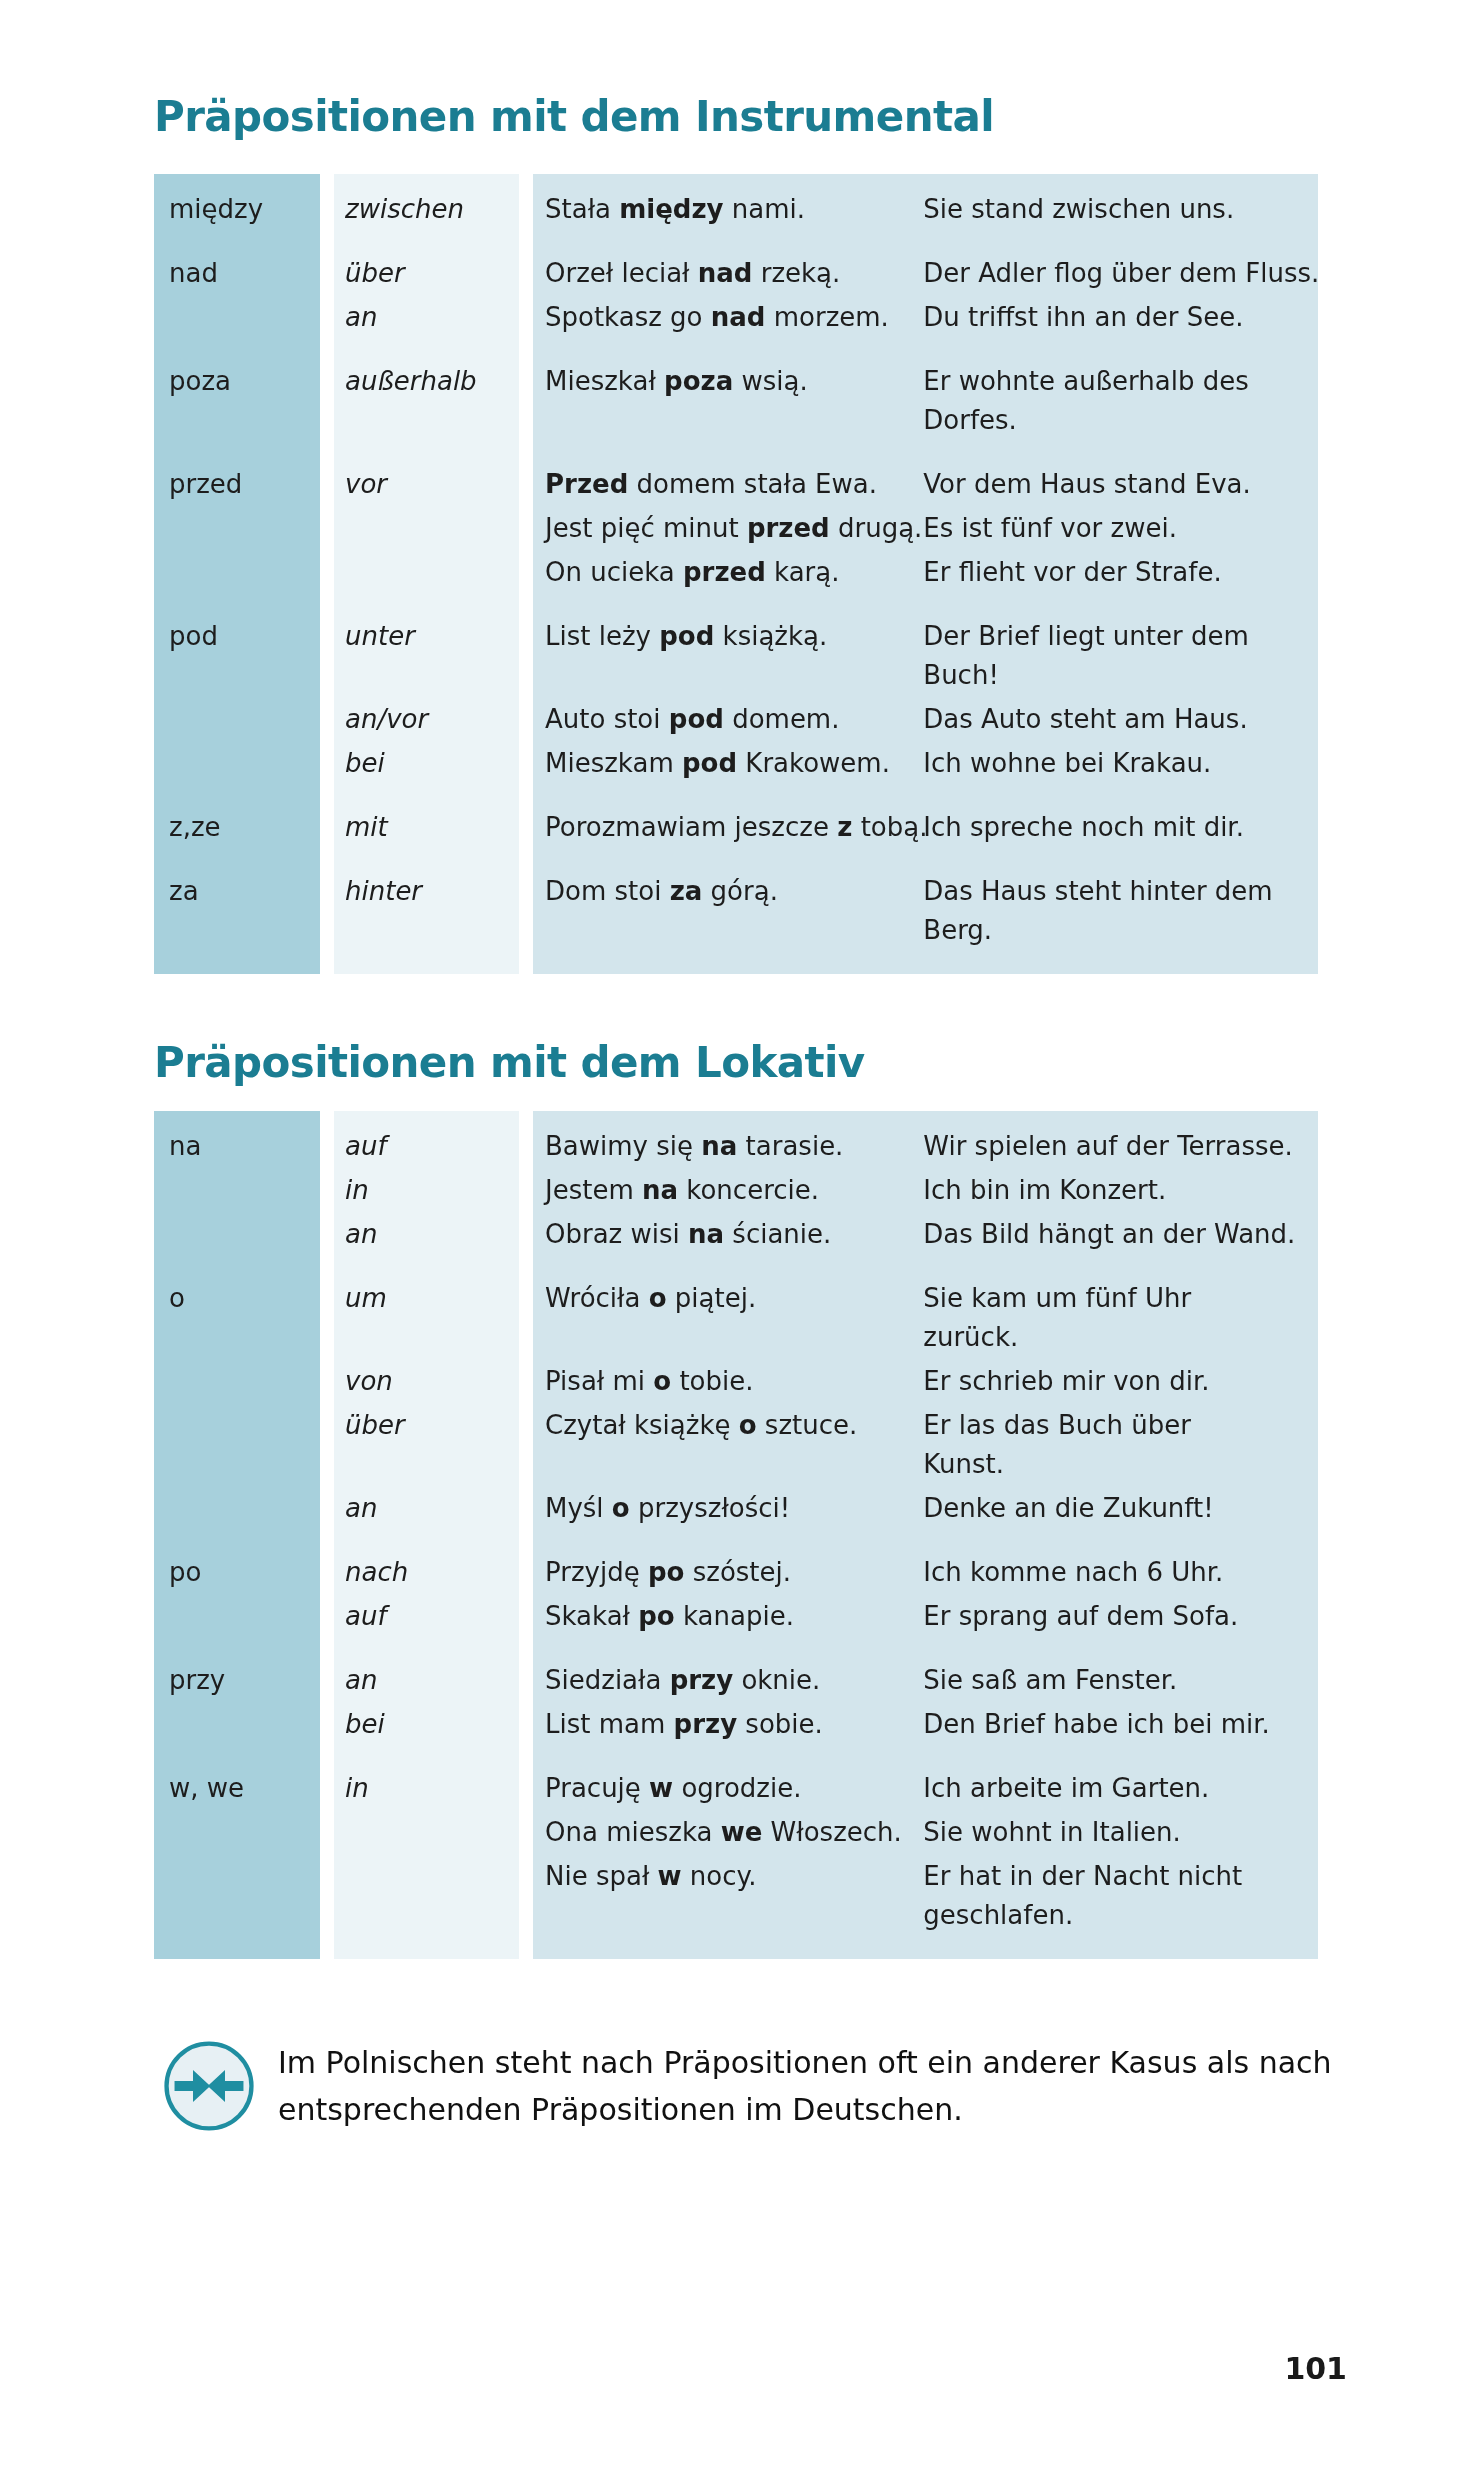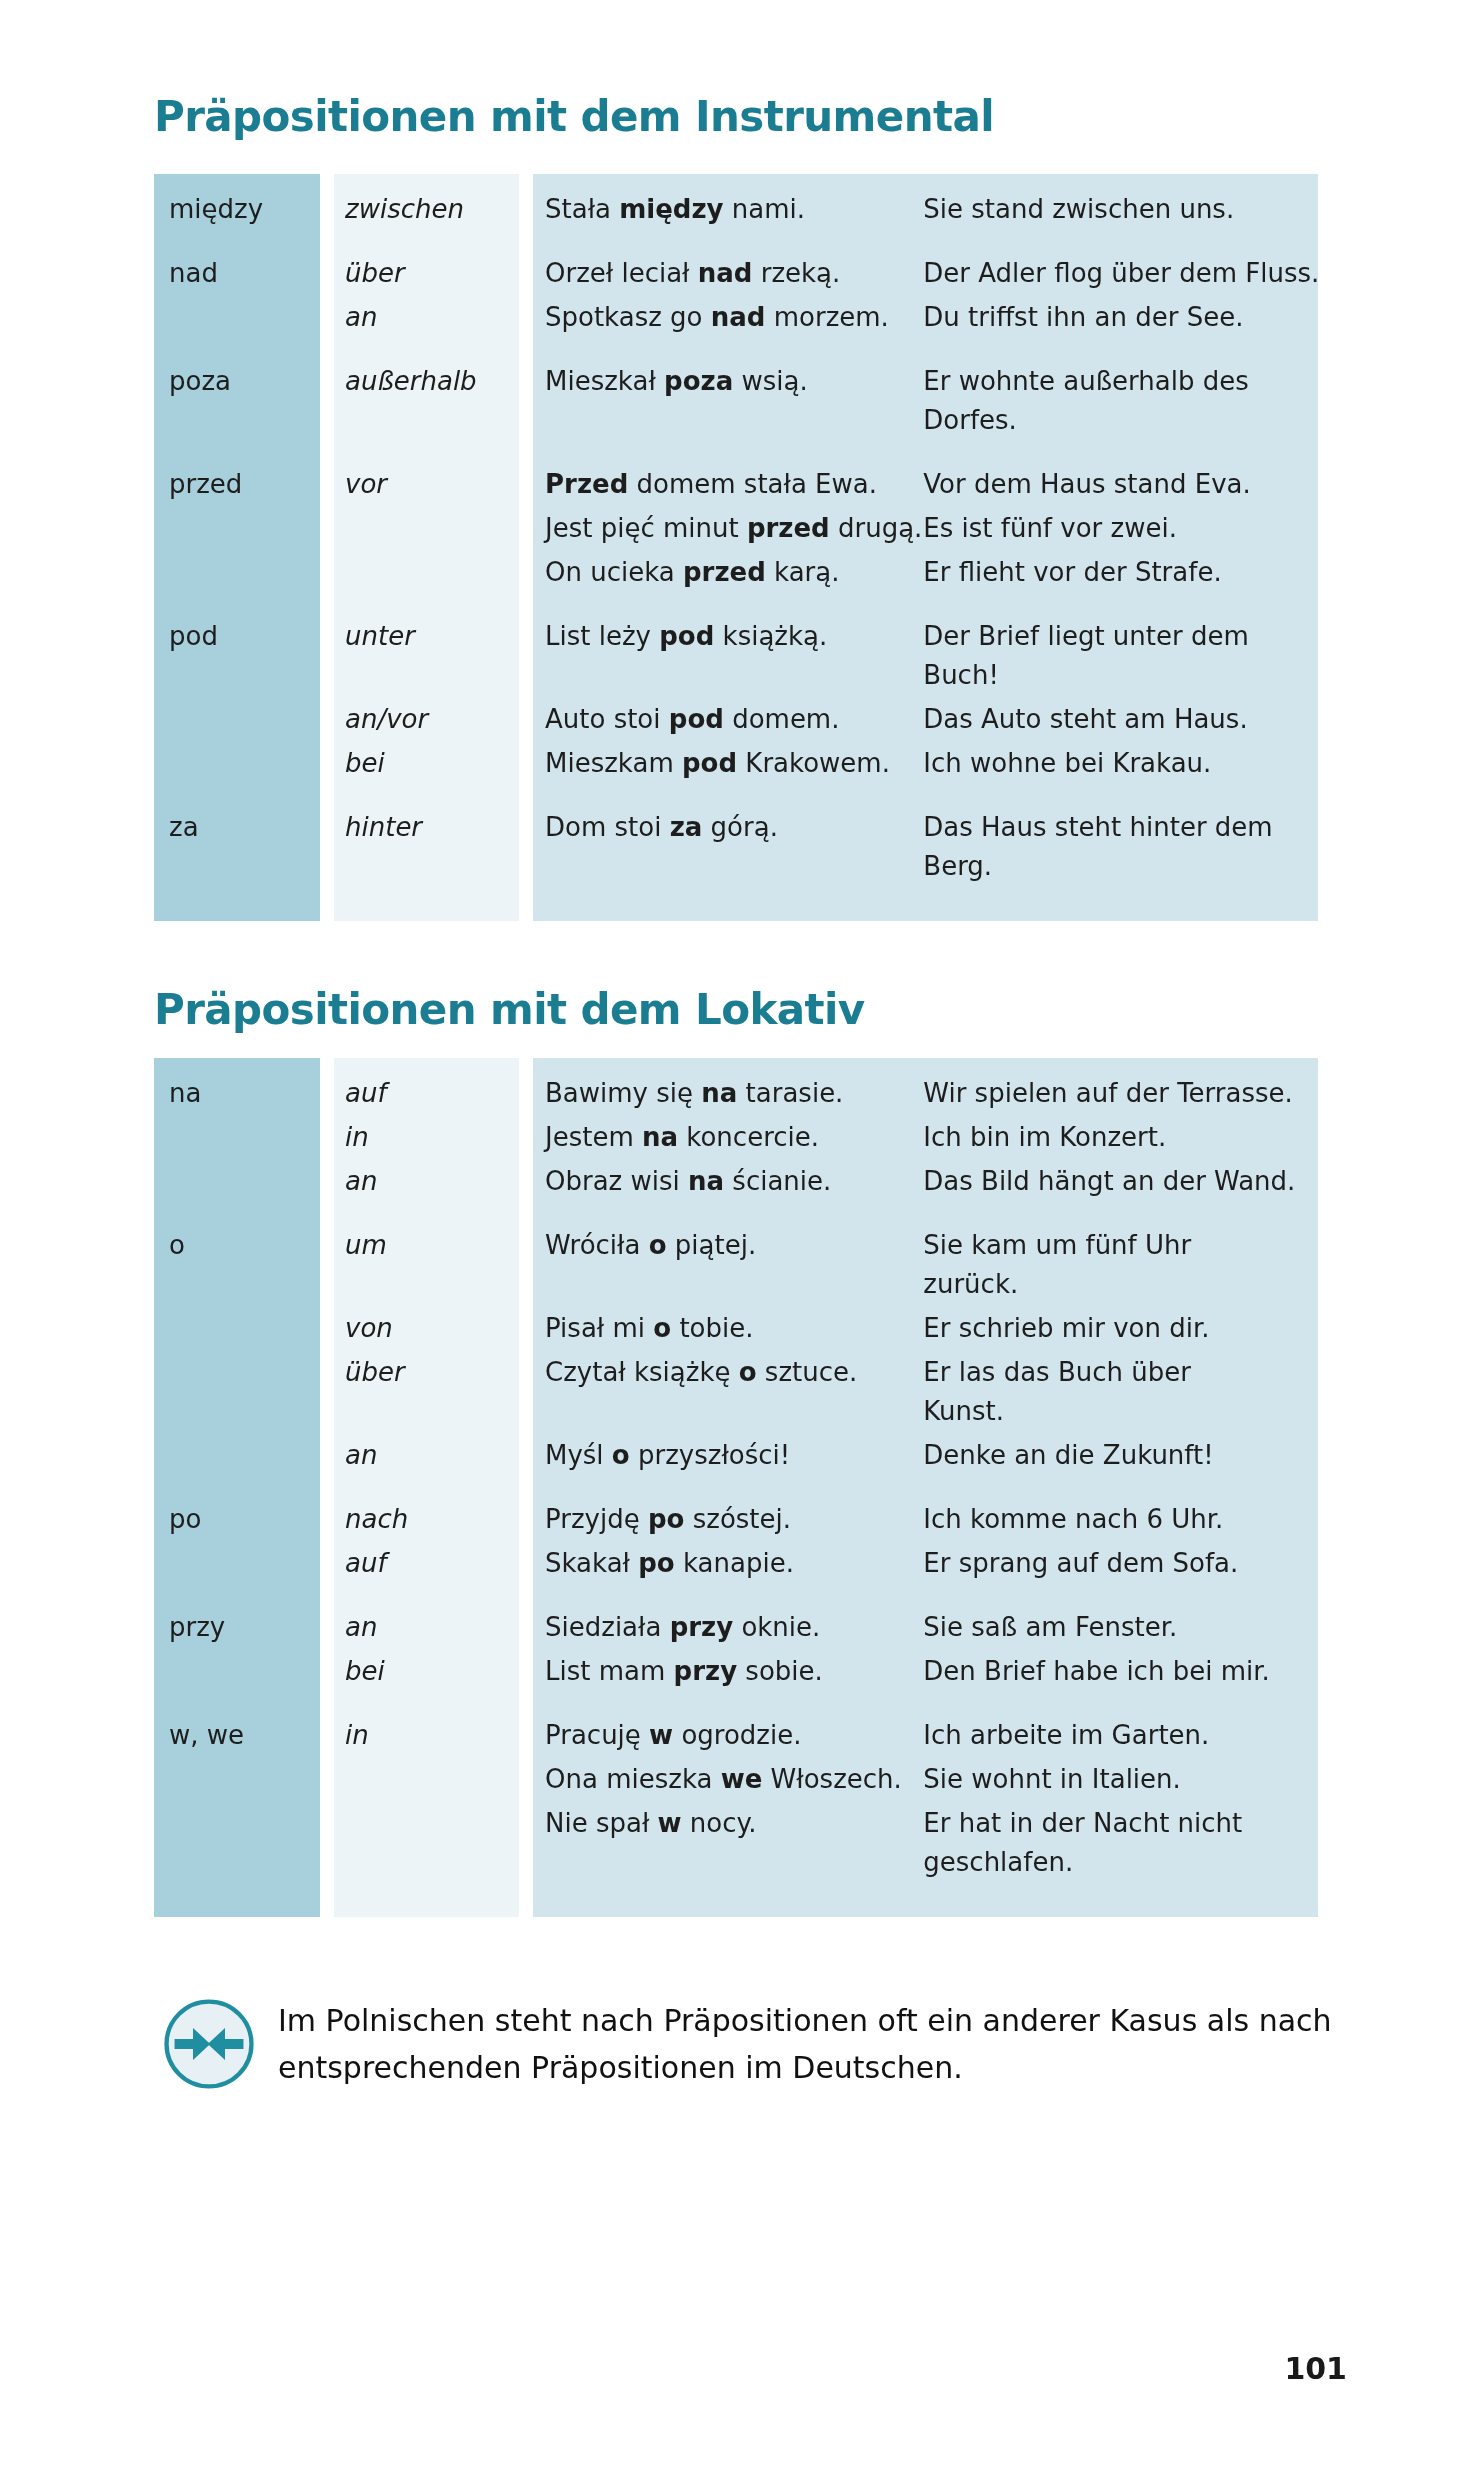--- a/index.html
+++ b/index.html
@@ -30,21 +30,21 @@
   .gtable.first{margin-top:33px;}
   .gtable.second{margin-top:24px;}
 
   .bg{position:absolute;top:0;bottom:0;}
   .bg1{left:0;width:166px;background:var(--col1-bg,#a7d0dc);}
   .bg2{left:180px;width:185px;background:var(--col2-bg,#ecf4f7);}
   .bg3{left:379px;right:0;background:var(--col3-bg,#d3e5ec);}
 
   .rows{
     position:relative;
-    padding:16px 0 35px 0;
+    padding:16px 0 24px 0;
     display:flex;
     flex-direction:column;
     gap:25px;
   }
   .row{display:flex;flex-direction:column;gap:5px;}
   .subrow{display:grid;grid-template-columns:166px 198px 393px 1fr;}
 
   .c1{padding-left:15px;font-size:26px;line-height:39px;white-space:nowrap;}
   .c2{padding-left:25px;font-size:26px;line-height:39px;font-style:italic;white-space:nowrap;}
   .c3{padding-left:27px;font-size:26px;line-height:39px;white-space:nowrap;}
@@ -162,20 +162,30 @@
             <div class="c4">
               <div class="">Das Auto steht am Haus.</div>
             </div>
           </div>
           <div class="subrow">
             <div class="c1"></div>
             <div class="c2">bei</div>
             <div class="c3">Mieszkam <b>pod</b> Krakowem.</div>
             <div class="c4">
               <div class="">Ich wohne bei Krakau.</div>
+            </div>
+          </div>
+        </div>
+        <div class="row">
+          <div class="subrow">
+            <div class="c1">z,ze</div>
+            <div class="c2">mit</div>
+            <div class="c3">Porozmawiam jeszcze <b>z</b> tobą.</div>
+            <div class="c4">
+              <div class="">Ich spreche noch mit dir.</div>
             </div>
           </div>
         </div>
         <div class="row">
           <div class="subrow">
             <div class="c1">za</div>
             <div class="c2">hinter</div>
             <div class="c3">Dom stoi <b>za</b> górą.</div>
             <div class="c4">
               <div class="">Das Haus steht hinter dem</div>

